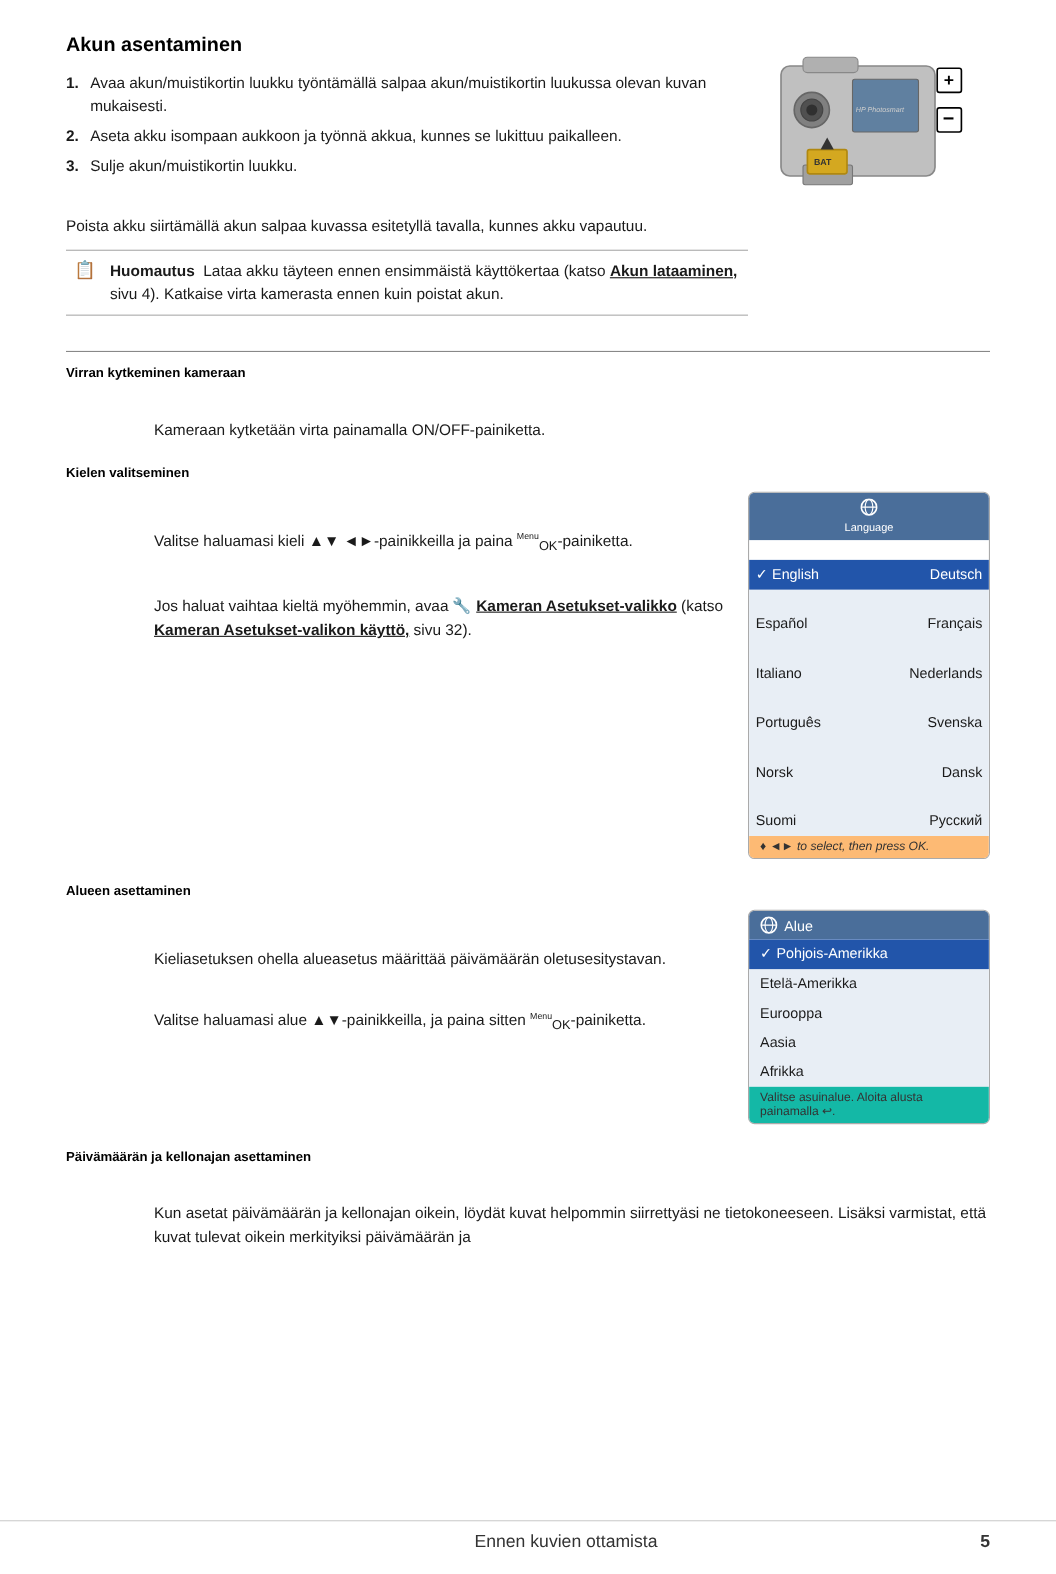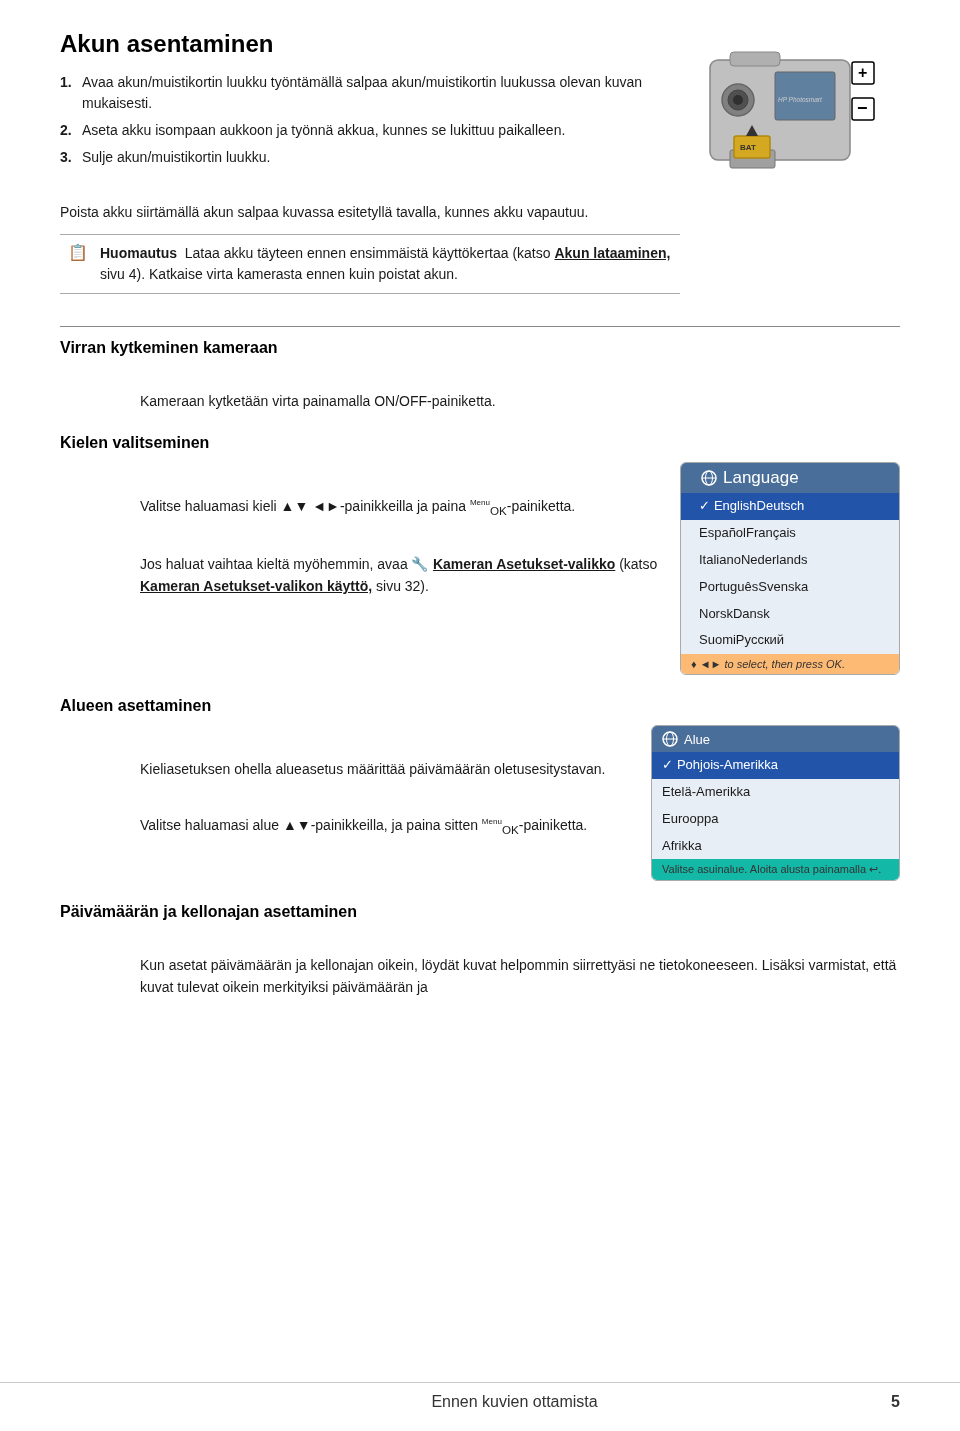--- a/index.html
+++ b/index.html
@@ -9,27 +9,27 @@
       color: #1a1a1a;
       background: #ffffff;
       width: 960px;
       min-height: 1431px;
       position: relative;
     }
     .page {
       padding: 30px 60px 60px 60px;
     }
     h1.section-title {
-      font-size: 24px;
+      font-size: 18px;
       font-weight: bold;
       margin-bottom: 14px;
       color: #000;
     }
     h2.section-title {
-      font-size: 16px;
+      font-size: 12px;
       font-weight: bold;
       margin-bottom: 10px;
       color: #000;
     }
     .section {
       margin-bottom: 22px;
     }
     .two-col {
       display: flex;
       gap: 20px;
@@ -95,58 +95,61 @@
       border: 1px solid #aaa;
       border-radius: 6px;
       overflow: hidden;
       width: 220px;
       flex-shrink: 0;
       font-size: 13px;
     }
     .ui-panel-header {
       background: #4a6e9a;
       color: #fff;
-      padding: 5px 20px;
+      padding: 5px 2px;
       display: flex;
       align-items: center;
       gap: 6px;
-      font-size: 17px;
+      font-size: 10px;
+      flex-direction: column;
     }
     .ui-panel-header .globe-icon {
       width: 16px;
       height: 16px;
     }
     .ui-panel-body {
       background: #e8eef5;
       padding: 0;
     }
     .ui-panel-row {
       display: flex;
-      padding: 3px 18px;
+      justify-content: space-between;
+      padding: 3px 6px;
       line-height: 1.6;
+      margin-top: 18px;
     }
     .ui-panel-row.selected {
       background: #2255aa;
       color: #fff;
     }
     .ui-panel-row .check {
       margin-right: 4px;
     }
     .ui-panel-footer {
       background: #fdba74;
       padding: 4px 10px;
       font-size: 11px;
       color: #333;
       font-style: italic;
     }
     .area-panel {
       border: 1px solid #aaa;
       border-radius: 6px;
       overflow: hidden;
-      width: 249px;
+      width: 220px;
       flex-shrink: 0;
       font-size: 13px;
     }
     .area-panel-header {
       background: #4a6e9a;
       color: #fff;
       padding: 5px 10px;
       display: flex;
       align-items: center;
       gap: 6px;
@@ -363,20 +366,23 @@
             <span class="check">✓</span>
             <span>Pohjois-Amerikka</span>
           </div>
           <div class="area-panel-row">
             <span>Etelä-Amerikka</span>
           </div>
           <div class="area-panel-row">
             <span>Eurooppa</span>
           </div>
           <div class="area-panel-row">
+            <span>Aasia</span>
+          </div>
+          <div class="area-panel-row">
             <span>Afrikka</span>
           </div>
         </div>
         <div class="area-panel-footer">Valitse asuinalue. Aloita alusta painamalla ↩.</div>
       </div>
     </div>
   </div>
 
   <div class="section">
     <h2 class="section-title">Päivämäärän ja kellonajan asettaminen</h2>

